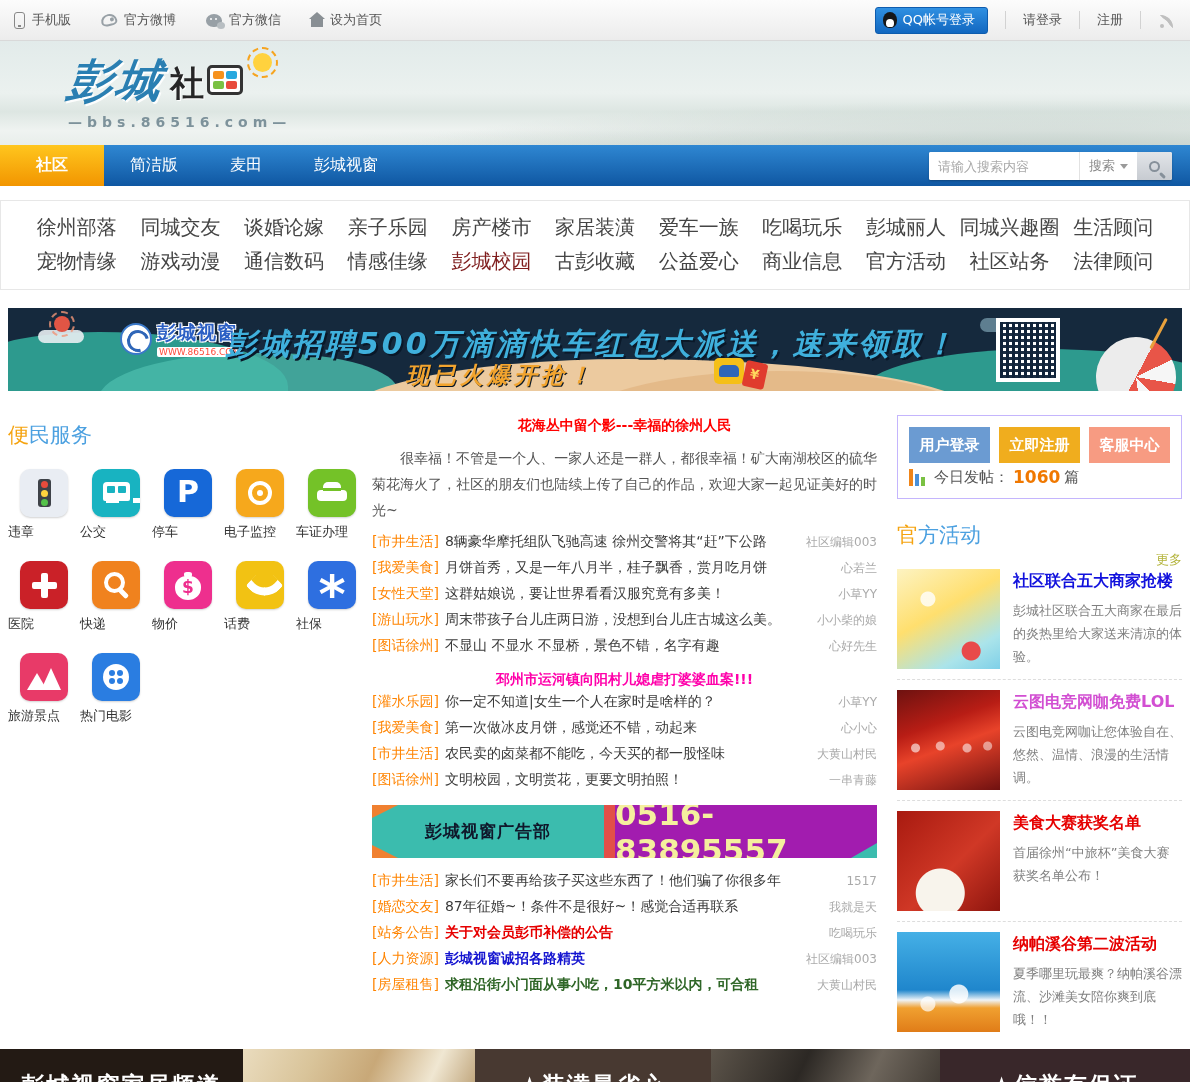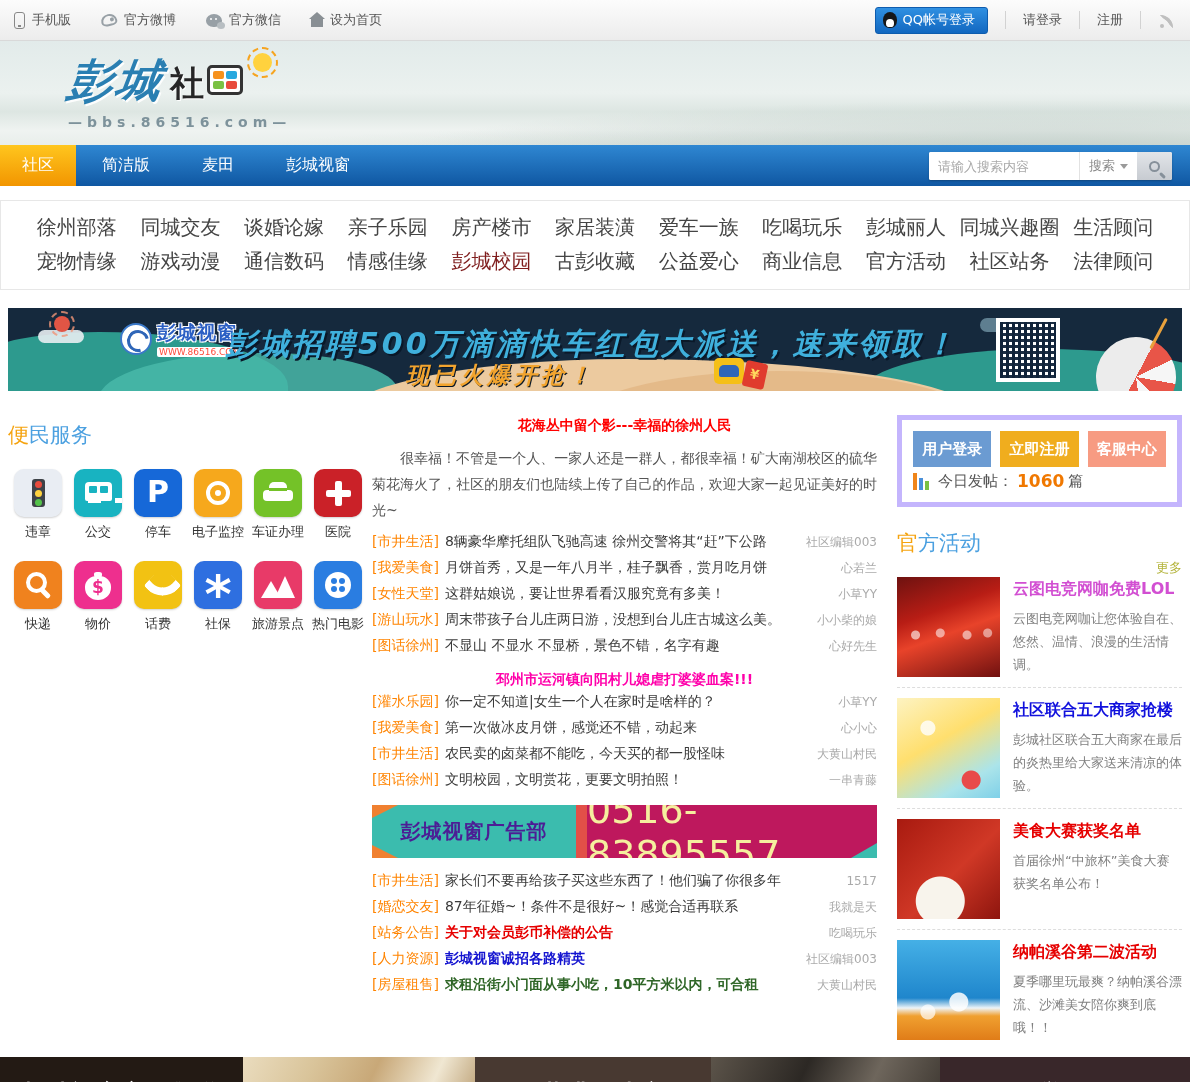--- a/index.html
+++ b/index.html
@@ -40,21 +40,21 @@
 .logo-sq{font-size:34px;font-weight:bold;color:#262626;margin:10px 0 0 6px;text-shadow:1px 1px 0 #fff}
 .logo-blocks{display:inline-grid;grid-template-columns:11px 11px;grid-gap:2px;margin:14px 0 0 3px;padding:3px;border:3px solid #333;border-radius:5px;background:#fff}
 .logo-blocks i{width:11px;height:8px;border-radius:2px}
 .lb1{background:#f6921e}.lb2{background:#29a8df}.lb3{background:#7ac143}.lb4{background:#e84b3c}
 .sun{width:19px;height:19px;background:#ffd23e;border-radius:50%;position:relative;margin:2px 0 0 10px}
 .sun::before{content:"";position:absolute;inset:-6px;border:2px dashed #f6a41f;border-radius:50%}
 .logo-url{font-size:14px;font-weight:bold;color:#7d929b;letter-spacing:5px;margin-top:3px}
 
 .nav{height:41px;background:linear-gradient(#2f87d2,#0f57a2);display:flex;align-items:stretch;position:relative}
 .nav-item{color:#fff;font-size:16px;display:flex;align-items:center;padding:0 26px;cursor:pointer}
-.nav-item.active{background:linear-gradient(#ffc61e,#f29500);padding:0 22px;font-weight:normal}
+.nav-item.active{background:linear-gradient(#ffc61e,#f29500);padding:0 36px;font-weight:bold}
 .search{position:absolute;right:18px;top:7px;height:28px;display:flex;background:#fff;border-radius:2px;overflow:hidden;box-shadow:0 1px 2px rgba(0,0,0,.25)}
 .search input{border:none;outline:none;width:150px;padding:0 9px;font-size:13px;color:#333}
 .search input::placeholder{color:#a8a8a8}
 .search-sel{display:flex;align-items:center;gap:5px;padding:0 9px;border-left:1px solid #e2e2e2;color:#888;font-size:13px;cursor:pointer}
 .caret{width:0;height:0;border-left:4px solid transparent;border-right:4px solid transparent;border-top:5px solid #9a9a9a}
 .search-btn{width:35px;background:linear-gradient(#e2e5e9,#c7cbd1);display:flex;align-items:center;justify-content:center;cursor:pointer}
 .mag{width:11px;height:11px;border:2px solid #86909a;border-radius:50%;position:relative}
 .mag::after{content:"";position:absolute;width:3px;height:7px;background:#86909a;border-radius:2px;transform:rotate(-45deg);left:10px;top:9px}
 
 .cats{margin-top:14px;border:1px solid #e7e7e7;background:#fff;padding:10px 24px}
@@ -89,21 +89,21 @@
 .umb{position:absolute;right:6px;bottom:-26px;width:80px;height:80px;border-radius:50%;background:conic-gradient(#e85548 0 36deg,#f6f6f6 36deg 72deg,#e85548 72deg 108deg,#f6f6f6 108deg 144deg,#e85548 144deg 180deg,#ececec 180deg 360deg);transform:rotate(28deg)}
 .umb::after{content:"";position:absolute;left:38px;top:-26px;width:3px;height:34px;background:#e8a13c;border-radius:2px}
 
 .main{display:flex;padding:0 8px;margin-top:24px;min-height:592px;align-items:flex-start}
 .col-left{width:360px}
 .col-mid{width:505px;margin-left:4px}
 .col-right{width:285px;margin-left:20px}
 .svc-title,.acts-title{font-size:21px;font-weight:normal}
 .svc-title{margin:6px 0 20px}
 .tA{color:#f5a30f}.tB{color:#4ba0e0}
-.svc-grid{display:grid;grid-template-columns:repeat(6,1fr);grid-row-gap:20px;text-align:center}
+.svc-grid{display:grid;grid-template-columns:repeat(5,1fr);grid-row-gap:20px;text-align:left}
 .tile{width:48px;height:48px;border-radius:10px;margin:0 auto;background:var(--c);position:relative;box-shadow:0 1px 2px rgba(0,0,0,.18);cursor:pointer;overflow:hidden}
 .svc-label{font-size:13px;color:#333;margin-top:6px;white-space:nowrap}
 .g-traffic::before{content:"";position:absolute;left:18px;top:10px;width:13px;height:28px;background:#3e4248;border-radius:3px}
 .g-traffic::after{content:"";position:absolute;left:21px;top:21px;width:7px;height:7px;border-radius:50%;background:#ffd23e;box-shadow:0 -9px 0 #e84b3c,0 9px 0 #54c24a}
 .g-bus::before{content:"";position:absolute;left:11px;top:13px;width:27px;height:19px;background:#fff;border-radius:4px 4px 2px 2px;box-shadow:-4px 9px 0 -7px #fff,23px 9px 0 -7px #fff}
 .g-bus::after{content:"";position:absolute;left:15px;top:17px;width:8px;height:7px;background:var(--c);box-shadow:11px 0 0 var(--c);border-radius:1px}
 .g-p::before{content:"P";position:absolute;left:0;right:0;top:5px;text-align:center;color:#fff;font-size:30px;font-weight:bold}
 .g-target::before{content:"";position:absolute;left:12px;top:12px;width:16px;height:16px;border:4px solid #fff;border-radius:50%}
 .g-target::after{content:"";position:absolute;left:21px;top:21px;width:6px;height:6px;background:#fff;border-radius:50%}
 .g-taxi::before{content:"";position:absolute;left:9px;top:21px;width:30px;height:11px;background:#fff;border-radius:4px}
@@ -127,28 +127,28 @@
 .para{font-size:14px;color:#555;line-height:26px;text-indent:2em;margin-bottom:6px;text-align:justify}
 .threads li{display:flex;align-items:center;height:26px;font-size:14px}
 .tcat{color:#ff8400;margin-right:6px;white-space:nowrap;cursor:pointer}
 .tcat::before{content:"["}.tcat::after{content:"]"}
 .ttitle{color:#3a3a3a;flex:1;white-space:nowrap;overflow:hidden;text-overflow:ellipsis;cursor:pointer}
 .ttitle.t-red{color:#e60000;font-weight:bold}
 .ttitle.t-blue{color:#1515d0;font-weight:bold}
 .ttitle.t-green{color:#2f6627;font-weight:bold}
 .tauthor{color:#aaa;font-size:12px;margin-left:10px;white-space:nowrap}
 .midad{height:53px;display:flex;margin:12px 0 10px;cursor:pointer;overflow:hidden}
-.midad-l{width:204px;background:#3bbcae;position:relative;display:flex;align-items:center;justify-content:center;font-size:20px;font-weight:bold;color:#4c1d95;letter-spacing:1px}
+.midad-l{width:232px;background:#3bbcae;position:relative;display:flex;align-items:center;justify-content:center;font-size:17px;font-weight:bold;color:#0f172a;letter-spacing:1px}
 .midad-l::before{content:"";position:absolute;left:0;top:0;border-top:13px solid #f08030;border-right:26px solid transparent}
 .midad-l::after{content:"";position:absolute;left:0;bottom:0;border-bottom:13px solid #f08030;border-right:26px solid transparent}
 .midad-sep{width:11px;background:#e25048}
-.midad-r{flex:1;background:#be185d;display:flex;align-items:center;justify-content:center;font-size:38px;font-weight:normal;color:#f5ef9e;position:relative}
+.midad-r{flex:1;background:#a21caf;display:flex;align-items:center;justify-content:center;font-size:31px;font-weight:bold;color:#f5ef9e;position:relative}
 .midad-r::after{content:"";position:absolute;right:0;bottom:0;border-bottom:15px solid #3bbcae;border-left:26px solid transparent}
 
-.loginbox{border:5px solid #c4b5fd;padding:11px;background:#fff}
+.loginbox{border:1px solid #c4b5fd;padding:11px;background:#fff}
 .btn-row{display:flex;gap:9px}
 .sbtn{flex:1;height:36px;display:flex;align-items:center;justify-content:center;color:#fff;font-size:15px;font-weight:bold;cursor:pointer}
 .sb0{background:#6b9bd2}.sb1{background:#f0ad1e}.sb2{background:#f79b82}
 .today{display:flex;align-items:center;margin-top:4px;font-size:15px;color:#555}
 .chart-ic{width:17px;height:17px;margin-right:8px;position:relative}
 .chart-ic i{position:absolute;bottom:0;width:4px;background:#f08519}
 .bar1{left:0;height:17px;background:#f08519!important}
 .bar2{left:6px;height:12px;background:#4a90d9!important}
 .bar3{left:12px;height:9px;background:#7ac143!important}
 .today b{color:#f07800;font-size:17px;margin:0 4px}
@@ -507,32 +507,32 @@
         <b>1060</b>
         <span>篇</span>
       </div>
     </div>
     <div class="acts">
       <h2 class="acts-title"><span class="tA">官</span><span class="tB">方活动</span></h2>
       <span class="more">更多</span>
       <div>
 
           <div class="act">
+            <div class="act-thumb th-summer"></div>
+            <div class="act-body">
+              <div class="act-title" style="color: rgb(17, 17, 221);">社区联合五大商家抢楼</div>
+              <div class="act-desc">彭城社区联合五大商家在最后的炎热里给大家送来清凉的体验。</div>
+            </div>
+          </div>
+
+          <div class="act">
             <div class="act-thumb th-red"></div>
             <div class="act-body">
               <div class="act-title" style="color: rgb(210, 79, 210);">云图电竞网咖免费LOL</div>
               <div class="act-desc">云图电竞网咖让您体验自在、悠然、温情、浪漫的生活情调。</div>
-            </div>
-          </div>
-
-          <div class="act">
-            <div class="act-thumb th-summer"></div>
-            <div class="act-body">
-              <div class="act-title" style="color: rgb(17, 17, 221);">社区联合五大商家抢楼</div>
-              <div class="act-desc">彭城社区联合五大商家在最后的炎热里给大家送来清凉的体验。</div>
             </div>
           </div>
 
           <div class="act">
             <div class="act-thumb th-food"></div>
             <div class="act-body">
               <div class="act-title" style="color: rgb(230, 0, 0);">美食大赛获奖名单</div>
               <div class="act-desc">首届徐州“中旅杯”美食大赛获奖名单公布！</div>
             </div>
           </div>

